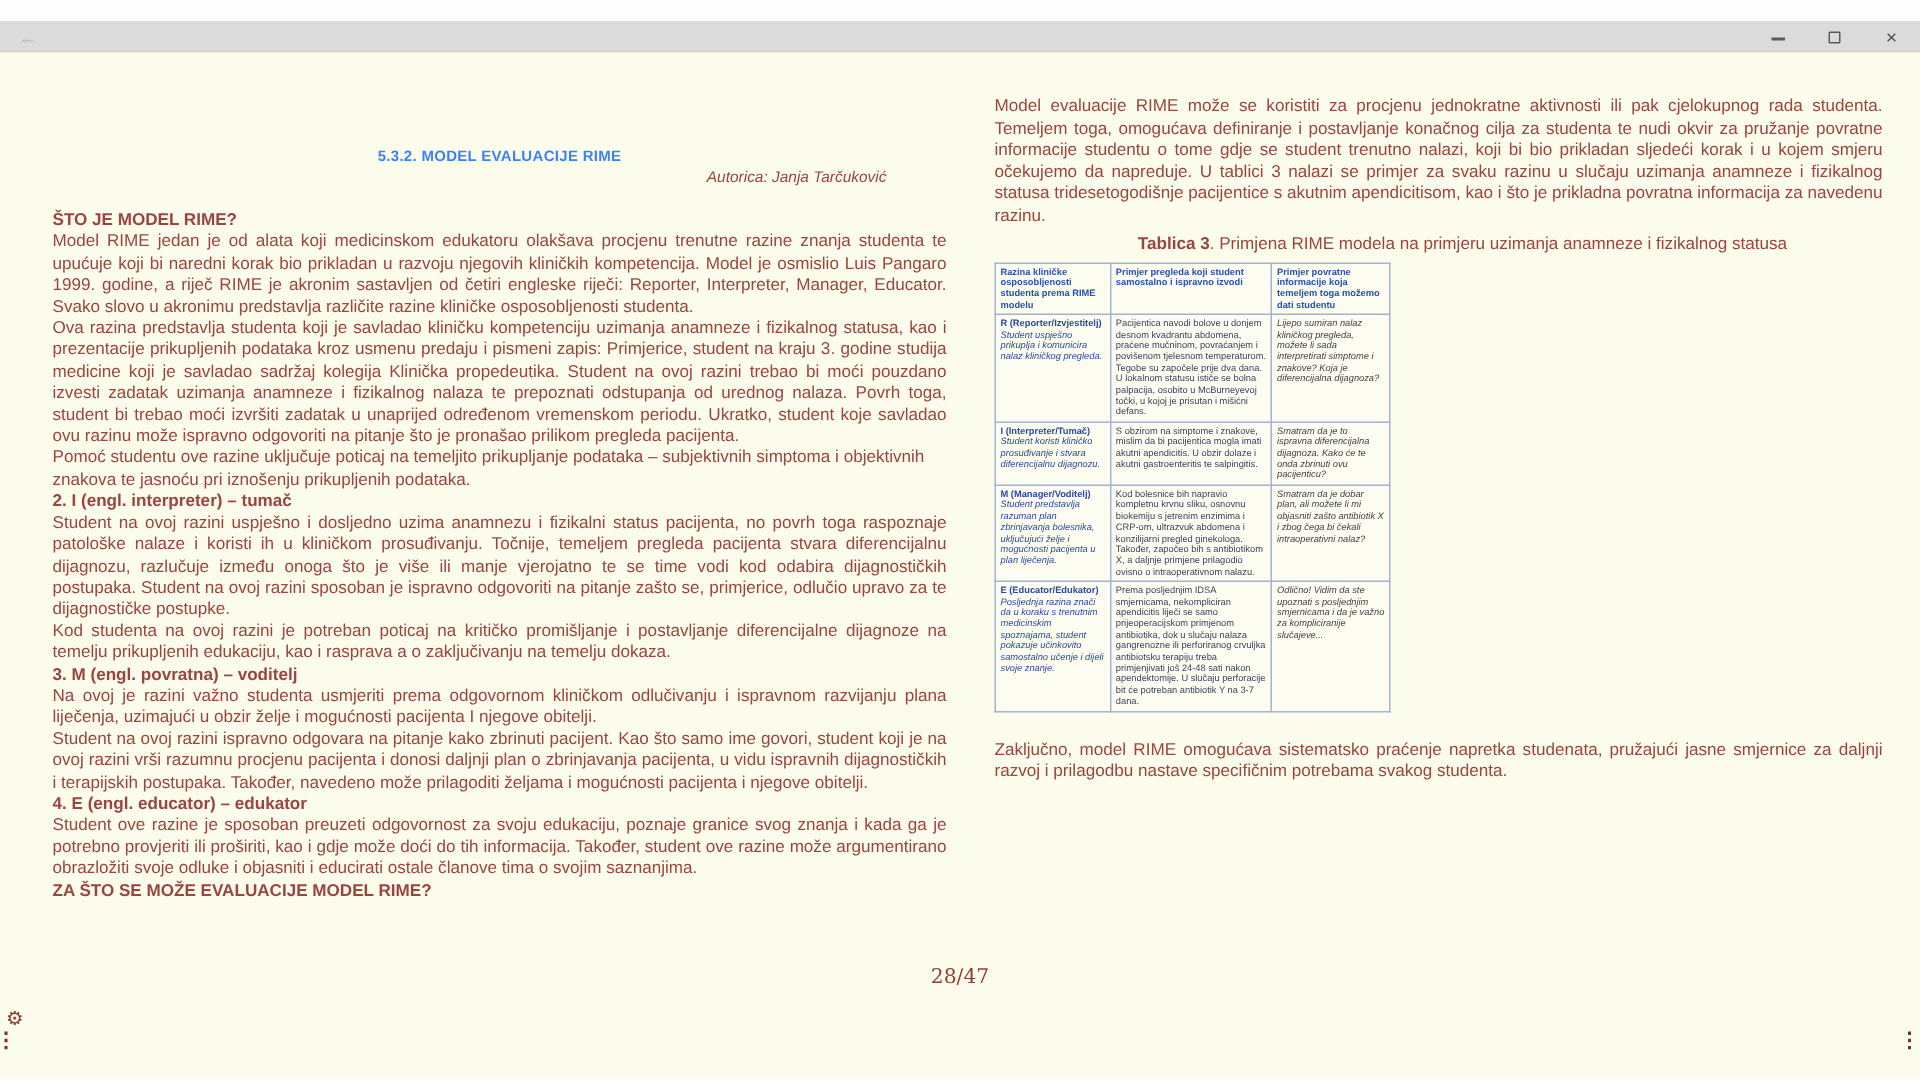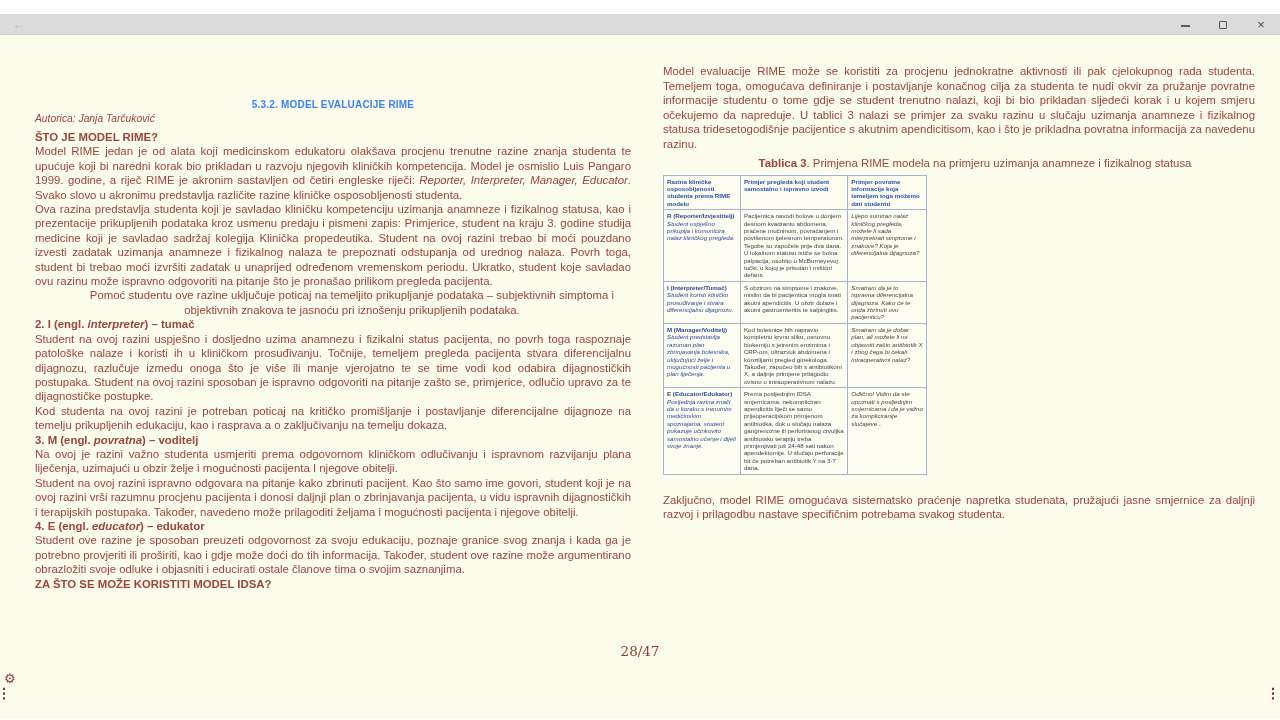--- a/index.html
+++ b/index.html
@@ -17,26 +17,26 @@
   .min-glyph { display:inline-block; width:9px; height:2px; background:#5a5a5a; margin-bottom:2px; }
   .restore-glyph { display:inline-block; width:8px; height:8px; border:1.5px solid #5a5a5a; border-radius:1px; }
 
   .page-area {
     position:relative; height:684px; background:#fcfcec; color:#9a453f;
   }
 
   
   .col-left { position:absolute; left:35px; top:64px; width:596px; }
   .doc-title { text-align:center; font-weight:bold; font-size:10px; color:#3b82f6; letter-spacing:.2px; }
-  .doc-author { font-style:italic; font-size:10.3px; padding-right:40px; margin-top:3px; margin-bottom:6px; }
+  .doc-author { text-align:right; font-style:italic; font-size:10.3px; padding-right:40px; margin-top:3px; margin-bottom:16px; }
   .doc-p, .doc-h { font-size:11.4px; line-height:14.4px; }
   .doc-p { text-align:justify; }
-  .doc-p.ragged { text-align:center;margin-left:38px; }
+  .doc-p.ragged { text-align:left; }
   .doc-h { font-weight:bold; }
-  .it { font-style:italic; }
+  .it { }
 
   
   .col-right { position:absolute; left:663px; top:29px; width:592px; }
   .rc-p { font-size:11.4px; line-height:14.6px; text-align:justify; }
   .table-caption { font-size:11.4px; line-height:14px; text-align:center; margin-top:4px; }
   .table-caption .cap-bold { font-weight:bold;margin-left:32px; }
 
   .rime-table { border-collapse:collapse; width:264px; margin-top:5px; background:#fcfcf0; }
   .rime-table th, .rime-table td {
     border:1px solid #a3b4cd; vertical-align:top; padding:2px 3px;
@@ -85,21 +85,21 @@
         <div class="doc-p"><span>Ova razina predstavlja studenta koji je savladao kliničku kompetenciju uzimanja anamneze i fizikalnog statusa, kao i prezentacije prikupljenih podataka kroz usmenu predaju i pismeni zapis: Primjerice, student na kraju 3. godine studija medicine koji je savladao sadržaj kolegija Klinička propedeutika. Student na ovoj razini trebao bi moći pouzdano izvesti zadatak uzimanja anamneze i fizikalnog nalaza te prepoznati odstupanja od urednog nalaza. Povrh toga, student bi trebao moći izvršiti zadatak u unaprijed određenom vremenskom periodu. Ukratko, student koje savladao ovu razinu može ispravno odgovoriti na pitanje što je pronašao prilikom pregleda pacijenta.</span></div>
         <div class="doc-p ragged"><span>Pomoć studentu ove razine uključuje poticaj na temeljito prikupljanje podataka – subjektivnih simptoma i objektivnih znakova te jasnoću pri iznošenju prikupljenih podataka.</span></div>
         <div class="doc-h"><span>2. I (engl. </span><span class="it">interpreter</span><span>) – tumač</span></div>
         <div class="doc-p"><span>Student na ovoj razini uspješno i dosljedno uzima anamnezu i fizikalni status pacijenta, no povrh toga raspoznaje patološke nalaze i koristi ih u kliničkom prosuđivanju. Točnije, temeljem pregleda pacijenta stvara diferencijalnu dijagnozu, razlučuje između onoga što je više ili manje vjerojatno te se time vodi kod odabira dijagnostičkih postupaka. Student na ovoj razini sposoban je ispravno odgovoriti na pitanje zašto se, primjerice, odlučio upravo za te dijagnostičke postupke.</span></div>
         <div class="doc-p"><span>Kod studenta na ovoj razini je potreban poticaj na kritičko promišljanje i postavljanje diferencijalne dijagnoze na temelju prikupljenih edukaciju, kao i rasprava a o zaključivanju na temelju dokaza.</span></div>
         <div class="doc-h"><span>3. M (engl. </span><span class="it">povratna</span><span>) – voditelj</span></div>
         <div class="doc-p"><span>Na ovoj je razini važno studenta usmjeriti prema odgovornom kliničkom odlučivanju i ispravnom razvijanju plana liječenja, uzimajući u obzir želje i mogućnosti pacijenta I njegove obitelji.</span></div>
         <div class="doc-p"><span>Student na ovoj razini ispravno odgovara na pitanje kako zbrinuti pacijent. Kao što samo ime govori, student koji je na ovoj razini vrši razumnu procjenu pacijenta i donosi daljnji plan o zbrinjavanja pacijenta, u vidu ispravnih dijagnostičkih i terapijskih postupaka. Također, navedeno može prilagoditi željama i mogućnosti pacijenta i njegove obitelji.</span></div>
         <div class="doc-h"><span>4. E (engl. </span><span class="it">educator</span><span>) – edukator</span></div>
         <div class="doc-p"><span>Student ove razine je sposoban preuzeti odgovornost za svoju edukaciju, poznaje granice svog znanja i kada ga je potrebno provjeriti ili proširiti, kao i gdje može doći do tih informacija. Također, student ove razine može argumentirano obrazložiti svoje odluke i objasniti i educirati ostale članove tima o svojim saznanjima.</span></div>
-        <div class="doc-h"><span>ZA ŠTO SE MOŽE KORISTITI MODEL IDSA?</span></div>
+        <div class="doc-h"><span>ZA ŠTO SE MOŽE EVALUACIJE MODEL RIME?</span></div>
       </div>
   </div>
 
   <div class="col-right">
     <div class="rc-p">Model evaluacije RIME može se koristiti za procjenu jednokratne aktivnosti ili pak cjelokupnog rada studenta. Temeljem toga, omogućava definiranje i postavljanje konačnog cilja za studenta te nudi okvir za pružanje povratne informacije studentu o tome gdje se student trenutno nalazi, koji bi bio prikladan sljedeći korak i u kojem smjeru očekujemo da napreduje. U tablici 3 nalazi se primjer za svaku razinu u slučaju uzimanja anamneze i fizikalnog statusa tridesetogodišnje pacijentice s akutnim apendicitisom, kao i što je prikladna povratna informacija za navedenu razinu.</div>
     <div class="table-caption">
       <span class="cap-bold">Tablica 3</span><span>. Primjena RIME modela na primjeru uzimanja anamneze i fizikalnog statusa</span>
     </div>
     <table class="rime-table">
       <colgroup>

